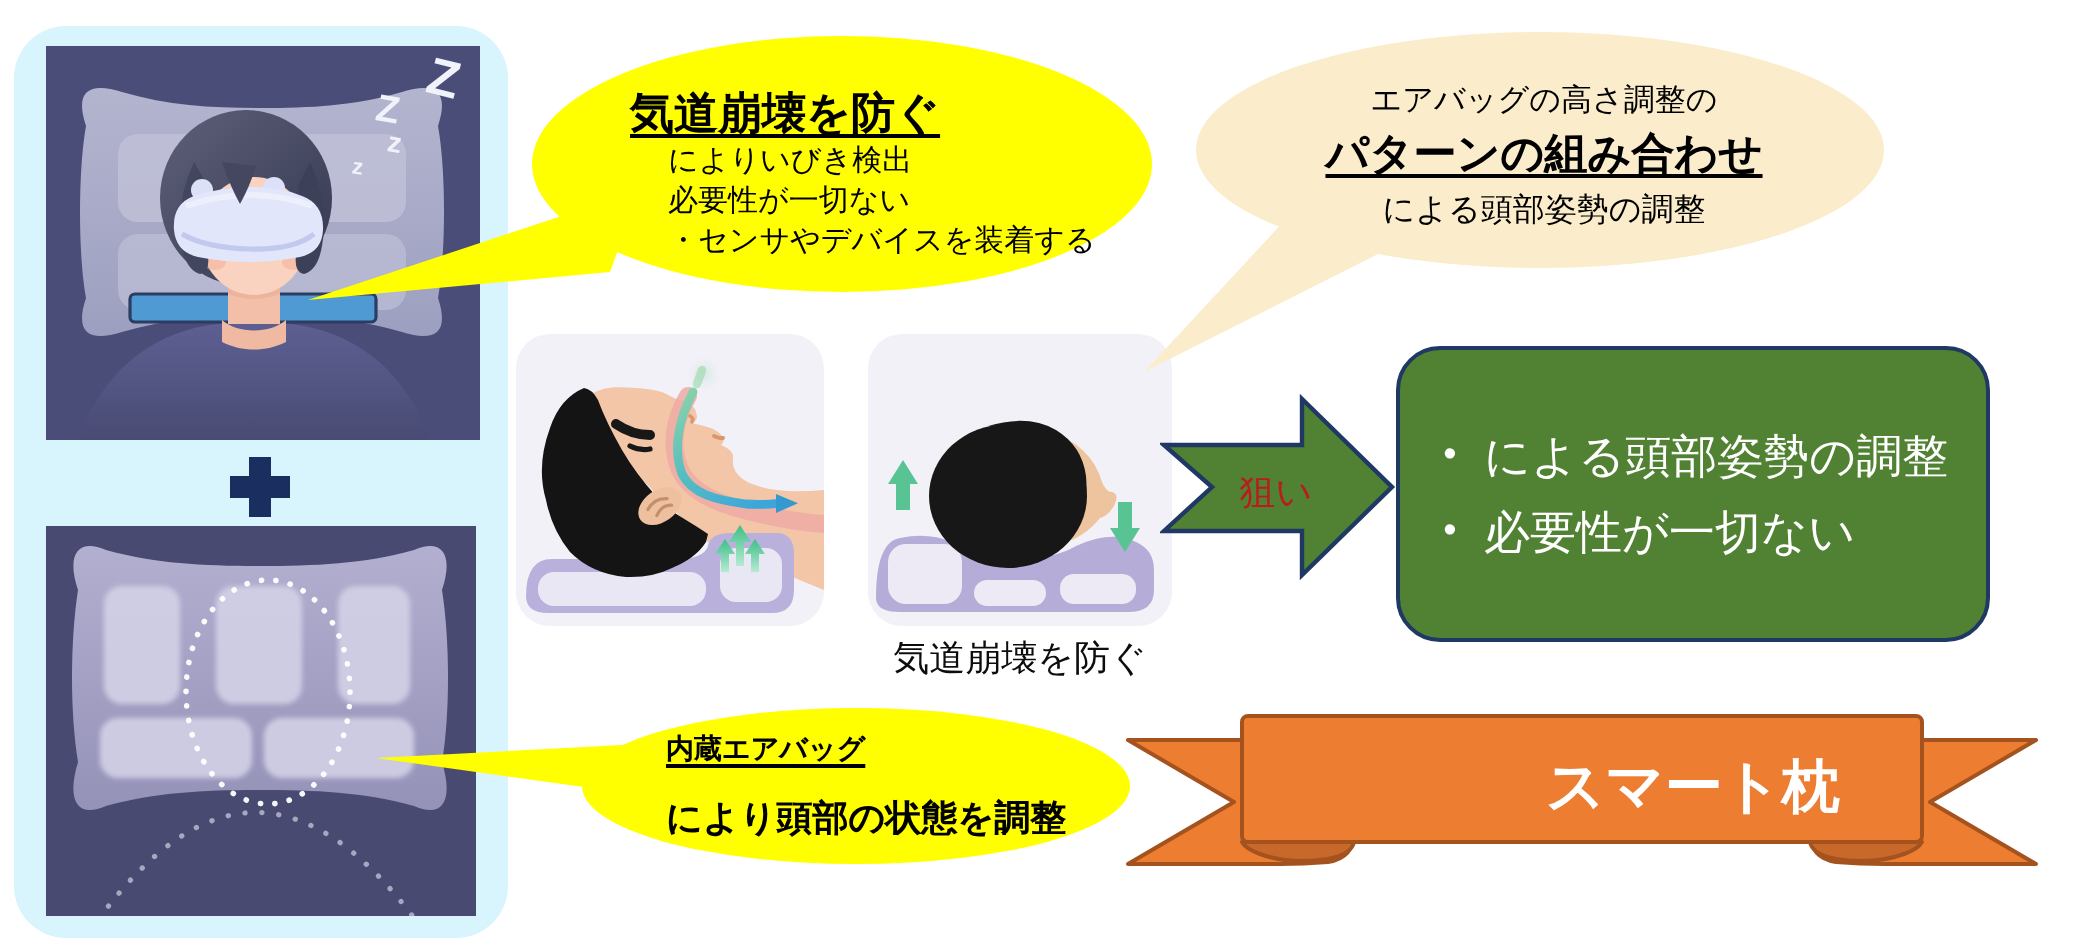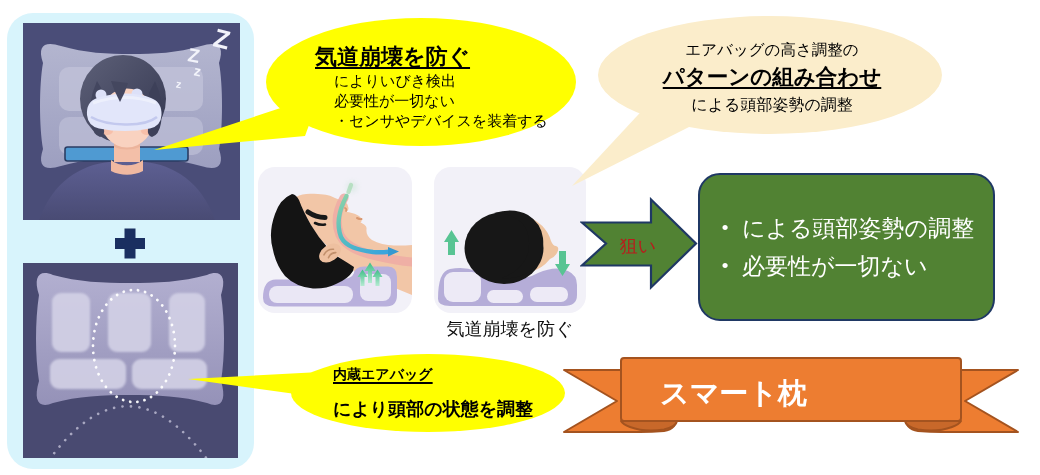--- a/index.html
+++ b/index.html
@@ -22,21 +22,21 @@
   .card{position:absolute;border-radius:17px;background:#f2f1f8;overflow:hidden;}
   .caption{position:absolute;color:#0d0d0d;text-align:center;}
   
   .result-box{position:absolute;left:698px;top:173px;width:297px;height:148px;
       box-sizing:border-box;background:#518233;border:2.5px solid #1f3864;border-radius:22px;
       display:flex;flex-direction:column;justify-content:center;padding-left:12px;}
   .bullet-row{display:flex;align-items:center;height:38px;color:#ffffff;font-size:23px;white-space:nowrap;}
   .bullet-row .dot{width:26px;text-align:center;font-size:19px;flex:0 0 26px;}
   .bullet-row .txt{padding-left:4px;}
   .arrow-label{position:absolute;color:#b91c1c;font-size:18px;text-align:center;}
-  .ribbon-label{position:absolute;color:#ffffff;font-weight:bold;font-size:29px;text-align:left;font-family:Liberation Mono, monospace;}
+  .ribbon-label{position:absolute;color:#ffffff;font-weight:bold;font-size:29px;text-align:right;font-family:Liberation Mono, monospace;}
 </style>
 </head>
 <body>
 
 <div class="canvas">
 
   <div class="abs left-panel"></div>
 
   <div class="photo" style="left:23px;top:23px;width:217px;height:197px;">
     <svg width="217" height="197" viewBox="0 0 217 197">

